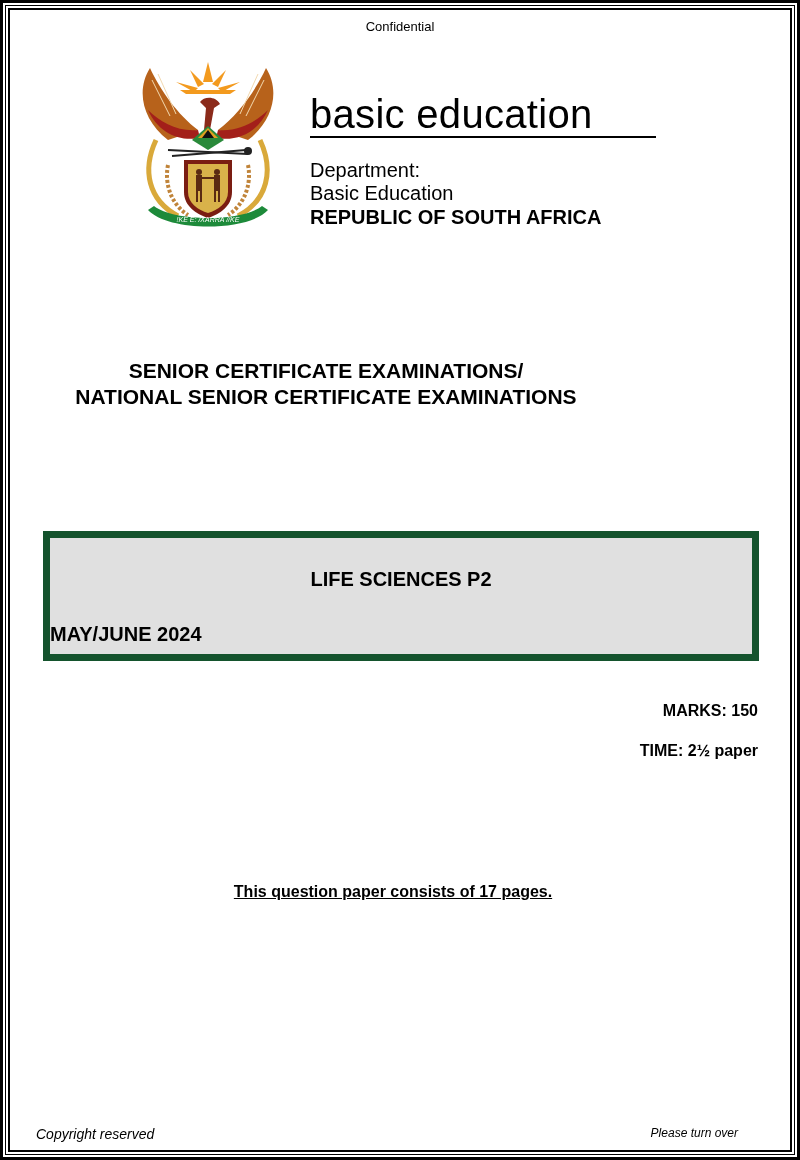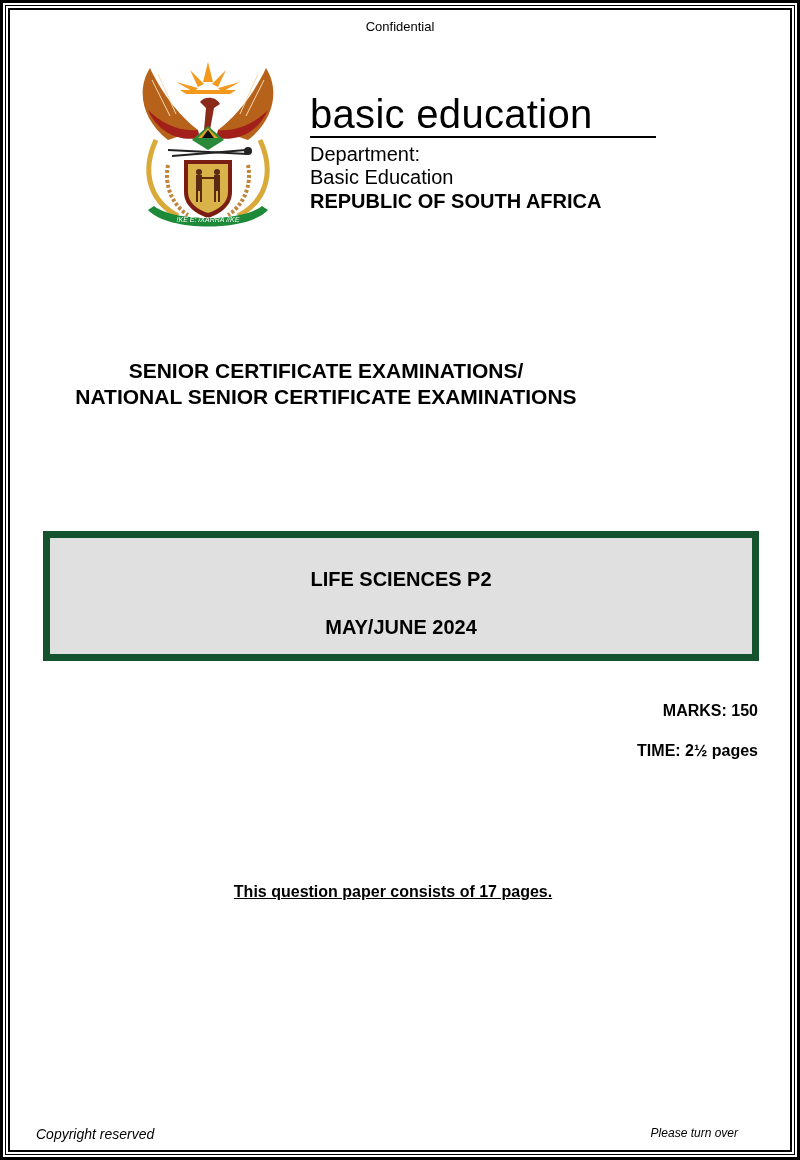--- a/index.html
+++ b/index.html
@@ -5,26 +5,26 @@
   html, body { margin:0; padding:0; background:#fff; }
   body { width:800px; height:1160px; position:relative; overflow:hidden; font-family:"Liberation Sans", sans-serif; color:#000; }
   .b1 { position:absolute; left:0; top:0; width:800px; height:1160px; box-sizing:border-box; border:3px solid #000; }
   .b2 { position:absolute; left:5px; top:5px; width:790px; height:1150px; box-sizing:border-box; border:1px solid #000; }
   .b3 { position:absolute; left:8px; top:8px; width:784px; height:1144px; box-sizing:border-box; border:2px solid #000; }
   .confidential { position:absolute; top:19px; left:0; width:800px; text-align:center; font-size:13px; }
   .crest { position:absolute; left:138px; top:60px; width:140px; height:172px; }
   .brand { position:absolute; left:310px; top:90px; }
   .brand-title { font-family:"Liberation Sans", sans-serif; font-size:40px; letter-spacing:0.3px; line-height:48px; }
   .brand-rule { width:346px; height:2px; background:#000; margin-top:-2px; }
-  .brand-dept { font-size:20px; line-height:23px; margin-top:5px; }
+  .brand-dept { font-size:20px; line-height:23px; margin-top:21px; }
   .brand-rsa { font-size:20px; font-weight:bold; line-height:24px; }
   .exam-title { position:absolute; top:358px; left:0; width:652px; text-align:center; font-weight:bold; font-size:21px; line-height:26px; }
   .subject-box { position:absolute; left:43px; top:531px; width:716px; height:130px; box-sizing:border-box; border:7px solid #14532d; background:#e0e0e0; }
   .subject { position:absolute; top:30px; width:100%; text-align:center; font-weight:bold; font-size:20px; }
-  .session { position:absolute; top:78px; width:100%; text-align:center; font-weight:bold; font-size:20px; }
+  .session { position:absolute; top:85px; width:100%; font-weight:bold; font-size:20px; }
   .marks { position:absolute; right:42px; top:702px; font-weight:bold; font-size:16px; }
   .time { position:absolute; right:42px; top:742px; font-weight:bold; font-size:16px; }
   .pages { position:absolute; top:883px; left:0; width:786px; text-align:center; font-weight:bold; font-size:16px;text-decoration:underline; }
   .footer-left { position:absolute; left:36px; top:1126px; font-style:italic; font-size:14px; }
   .footer-right { position:absolute; right:62px; top:1126px; font-style:italic; font-size:12px; }
 </style>
 </head>
 <body>
 
 <div class="b1"></div>
@@ -103,18 +103,18 @@
   <div>SENIOR CERTIFICATE EXAMINATIONS/</div>
   <div>NATIONAL SENIOR CERTIFICATE EXAMINATIONS</div>
 </div>
 
 <div class="subject-box">
   <div class="subject">LIFE SCIENCES P2</div>
   <div class="session">MAY/JUNE 2024</div>
 </div>
 
 <div class="marks">MARKS:  150</div>
-<div class="time">TIME: 2½ pages</div>
+<div class="time">TIME: 2½ paper</div>
 
 <div class="pages">This question paper consists of 17 pages.</div>
 
 <div class="footer-left">Copyright reserved</div>
 <div class="footer-right">Please turn over</div>
 
 </body></html>

